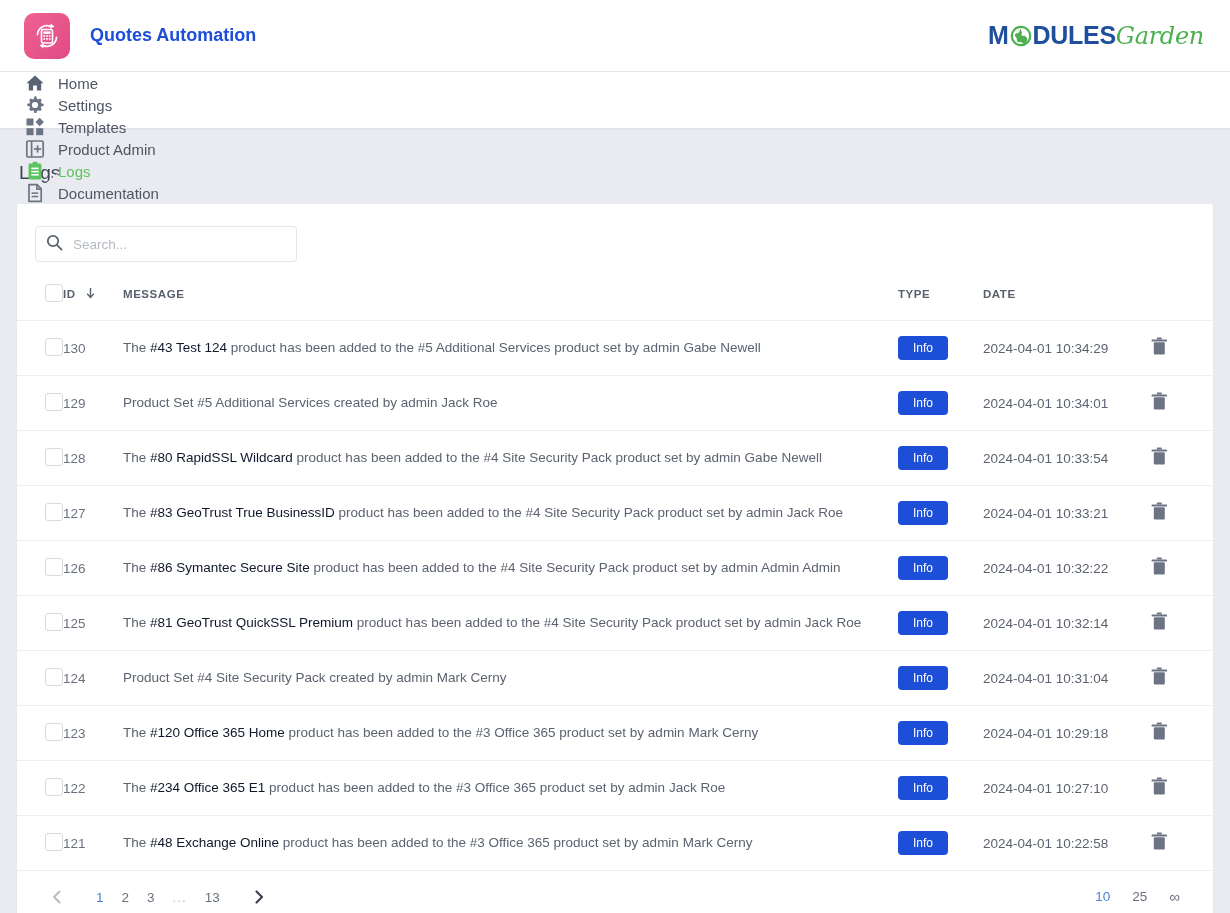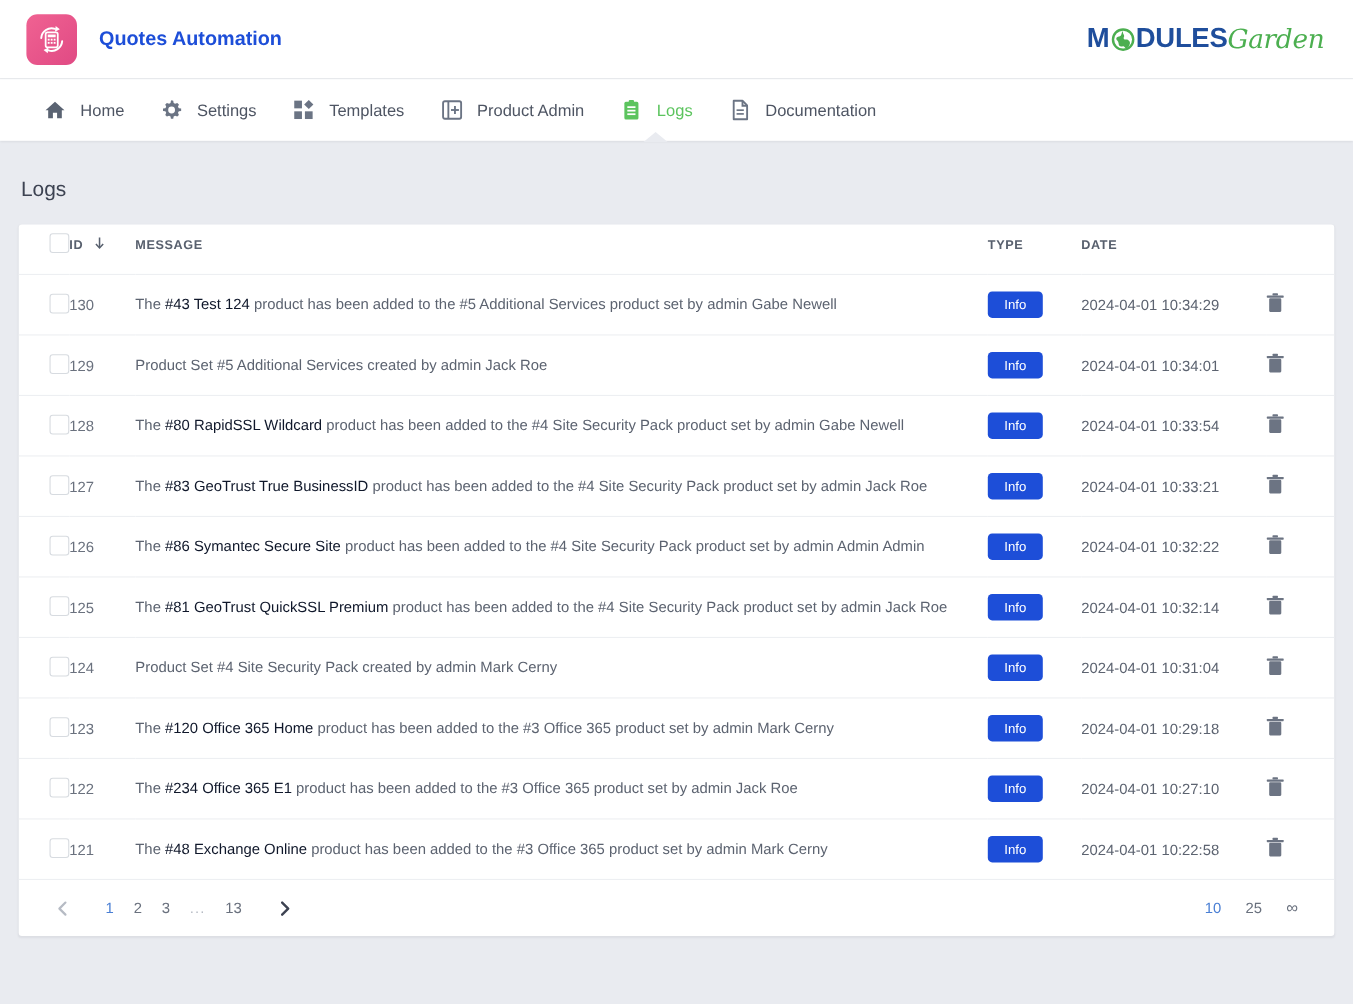--- a/index.html
+++ b/index.html
@@ -44,23 +44,24 @@
   .brand-mod { color: #1f4e9c; font-weight: bold; }
   .brand-garden { color: #4caf50; font-style: italic; font-weight: 400; font-family: "DejaVu Serif", serif; font-size: 24px; }
   .brand-globe { display: inline-flex; margin: 0 1px; }
 
   
   .navbar {
     height: 56px;
     background: #ffffff;
     display: flex;
     align-items: flex-start;
-    padding-left: 23px;
+    padding-left: 8px;
     position: relative;
     box-shadow: 0 1px 2px rgba(0,0,0,0.06);
+    flex-direction: column;
   }
   .nav-item {
     display: flex; align-items: center;
     height: 56px;
     padding: 0 16px;
     cursor: pointer;
     position: relative;
     text-decoration: none;
   }
   .nav-icon { display: flex; align-items: center; justify-content: center; width: 22px; height: 22px; }
@@ -311,20 +312,31 @@
     <span class="nav-label">Documentation</span>
   </a>
 
 </div>
 
 <div class="page">
   <div class="page-title">Logs</div>
 
   <div class="card">
 
+    <div class="search-wrap">
+      <div class="search-box">
+        <span>
+          <svg width="17" height="17" viewBox="0 0 17 17">
+            <circle cx="7" cy="7" r="5.2" fill="none" stroke="#5c6370" stroke-width="1.8"></circle>
+            <line x1="10.9" y1="10.9" x2="15.6" y2="15.6" stroke="#5c6370" stroke-width="1.8" stroke-linecap="round"></line>
+          </svg>
+        </span>
+        <input type="text" placeholder="Search..." style="">
+      </div>
+    </div>
 
     <table>
       <thead>
         <tr>
           <th class="col-check">
             <span class="checkbox"></span>
           </th>
           <th class="col-id">
             <span>ID</span>
             <span class="sort-arrow">

